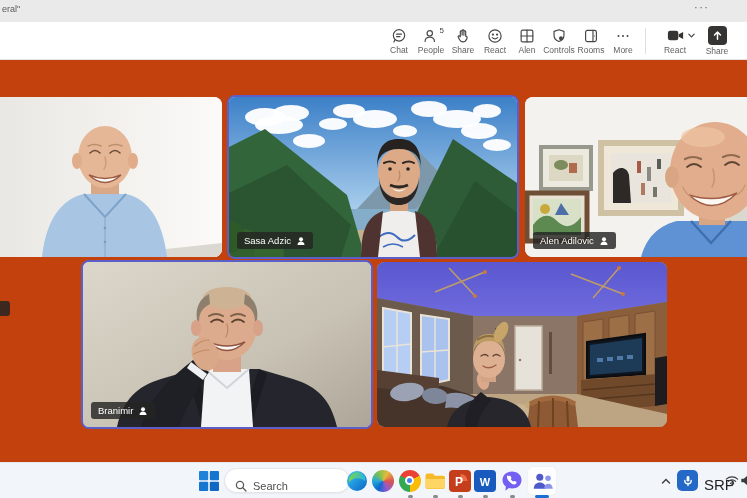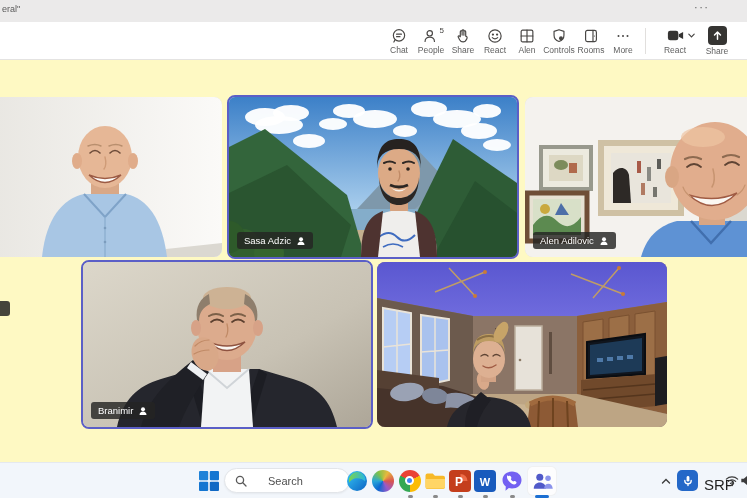--- a/index.html
+++ b/index.html
@@ -26,37 +26,37 @@
   .media .chev{position:absolute;right:2px;top:8px;width:9px;height:9px}
   .media svg.mi{width:19px;height:19px}
   .share-wrap{width:38px;height:36px;display:flex;flex-direction:column;align-items:center;
     justify-content:center;gap:2px;margin-right:11px}
   .share-box{width:19px;height:19px;background:#353432;border-radius:4px;display:flex;
     align-items:center;justify-content:center}
   .share-box svg{width:13px;height:13px;stroke:#fff;fill:none;stroke-width:1.6;
     stroke-linecap:round;stroke-linejoin:round}
 
   
-  .stage{position:absolute;left:0;top:60px;width:747px;height:402px;background:#fef9c3}
+  .stage{position:absolute;left:0;top:60px;width:747px;height:402px;background:#c2410c}
   .tile{position:absolute;border-radius:8px;overflow:hidden;background:#ddd}
   .tile.speaking{border:2px solid #5b5fc7}
   .tile svg.scene{display:block;width:100%;height:100%}
   .name-tag{position:absolute;left:8px;bottom:8px;background:rgba(36,36,35,.82);color:#fff;
     font-size:9.5px;line-height:11px;padding:3px 7px;border-radius:3px;display:flex;
     align-items:center;gap:5px;white-space:nowrap}
   .name-tag svg{width:10px;height:10px;flex:0 0 auto}
   .tag-cut{position:absolute;left:0;top:241px;width:10px;height:15px;
     background:rgba(36,36,35,.85);border-radius:0 3px 3px 0}
 
   
   .taskbar{position:absolute;left:0;top:462px;width:747px;height:36px;background:#f2f6fb;
     border-top:1px solid rgba(0,0,0,.05)}
   .start{position:absolute;left:199px;top:8px;width:20px;height:20px;cursor:pointer}
   .search-pill{position:absolute;left:224px;top:5px;width:126px;height:25px;background:#fff;
-    border:1px solid #e2e5e9;border-radius:13px;display:flex;align-items:center;gap:21px;
+    border:1px solid #e2e5e9;border-radius:13px;display:flex;align-items:flex-end;gap:6px;
     padding-left:10px;box-shadow:0 1px 2px rgba(0,0,0,.05);cursor:pointer}
   .search-pill span{font-size:11px;color:#4f4f4f}
   .app{position:absolute;top:7px;width:22px;height:22px;cursor:pointer}
   .app svg{width:22px;height:22px;display:block}
   .chrome{border-radius:50%;background:conic-gradient(from -60deg,#ea4335 0 120deg,#fbbc05 0 240deg,#34a853 0 360deg);position:relative}
   .chrome i{position:absolute;left:50%;top:50%;width:9px;height:9px;margin:-5.5px 0 0 -5.5px;
     background:#4285f4;border:2px solid #fff;border-radius:50%}
   .copilot{border-radius:50%;background:conic-gradient(from 210deg,#0b67d0,#2aa7d8,#7ec24a,#e8b93d,#d9544e,#9b59c8,#0b67d0)}
   .teams-box{position:absolute;left:527px;top:3px;width:30px;height:30px;background:rgba(255,255,255,.8);
     border:1px solid rgba(0,0,0,.05);border-radius:6px;display:flex;align-items:center;

